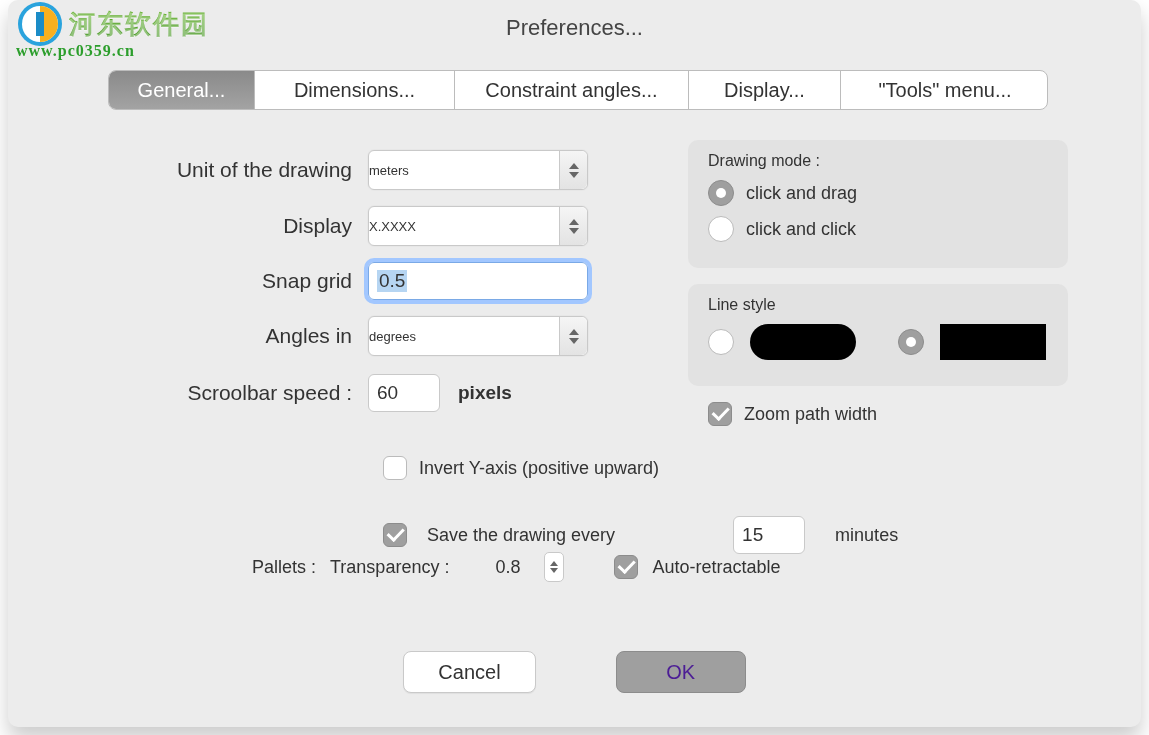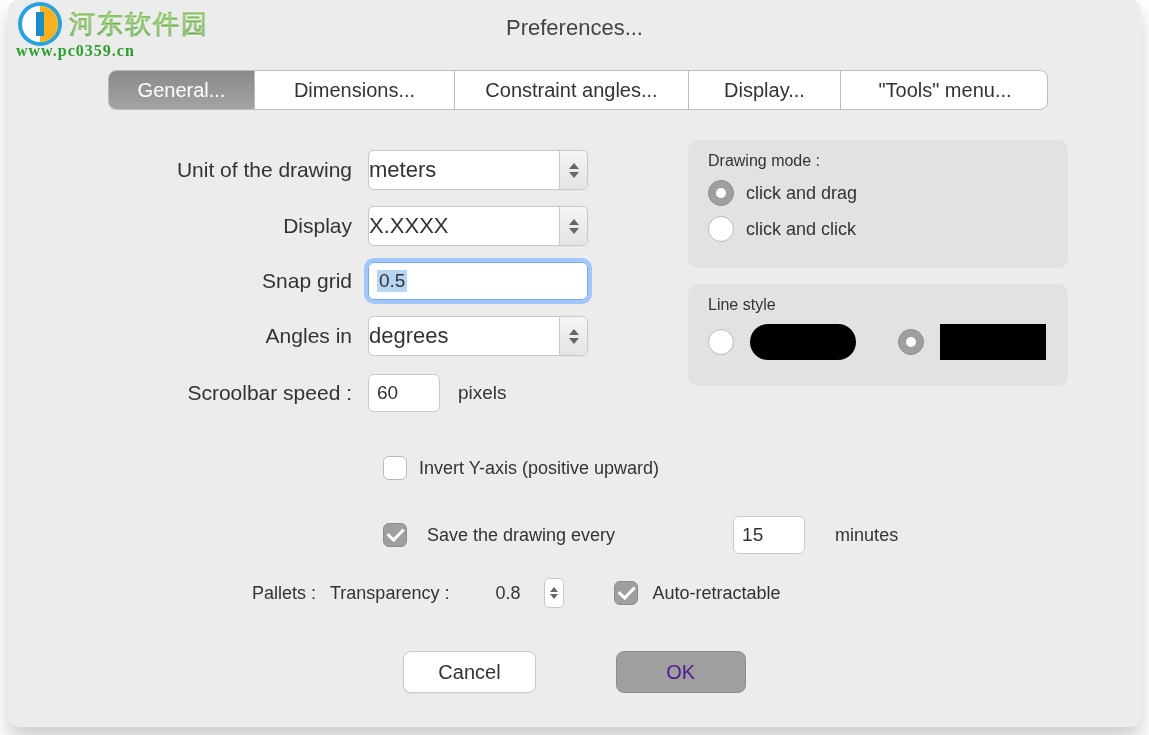--- a/index.html
+++ b/index.html
@@ -36,21 +36,21 @@
     color:#fff;
   }
   .row { display:flex; align-items:center; margin-bottom:16px; }
   .label { width:360px; text-align:right; font-size:21px; padding-right:16px; }
   .combo {
     display:flex; align-items:center;
     height:40px; width:220px;
     background:#fff; border:1px solid #c9c9c9; border-radius:6px;
     box-shadow: 0 0 0 1px rgba(0,0,0,0.02);
   }
-  .combo-text { flex:1; padding:0 0; font-size:22px; }
+  .combo-text { flex:1; padding:0 0; font-size:13px; }
   .combo-stepper {
     width:28px; height:100%; background:linear-gradient(#f5f5f5,#e3e3e3);
     border-left:1px solid #c9c9c9; border-top-right-radius:6px; border-bottom-right-radius:6px;
     display:flex; flex-direction:column; align-items:center; justify-content:center;
   }
   .tri-up { width:0;height:0;border-left:5px solid transparent;border-right:5px solid transparent;border-bottom:6px solid #666; margin-bottom:3px;}
   .tri-dn { width:0;height:0;border-left:5px solid transparent;border-right:5px solid transparent;border-top:6px solid #666;}
   .textbox {
     height:38px; background:#fff; border:1px solid #c9c9c9; border-radius:6px;
     padding:0 8px; font-size:19px; display:flex; align-items:center;
@@ -188,21 +188,21 @@
             <div class="tri-dn"></div>
           </div>
       </div>
     </div>
 
     <div class="row" style="margin-top:18px;">
       <div class="label">Scroolbar speed :</div>
       <div class="textbox" style="width:72px">
         <span>60</span>
       </div>
-      <div style="margin-left:18px;font-size:19px;">pixels</div>
+      <div style="margin-left:18px;font-size:19px;font-weight:bold;">pixels</div>
     </div>
   </div>
 
   <div class="right-box">
     <div class="group">
       <div class="group-title">Drawing mode :</div>
       <div class="radio-row">
         <div class="radio selected"></div>
         <span>click and drag</span>
       </div>
@@ -217,37 +217,41 @@
       <div class="radio-row" style="gap:16px;">
         <div class="radio"></div>
         <div class="swatch-round"></div>
         <div style="width:10px"></div>
         <div class="radio selected"></div>
         <div class="swatch-rect"></div>
       </div>
     </div>
   </div>
 
+  <div class="zoom-row">
+    <div class="checkbox checked"></div>
+    <span>Zoom path width</span>
+  </div>
 
   <div style="position:absolute; top:456px; left:375px; display:flex; align-items:center; gap:12px;">
     <div class="checkbox"></div>
     <span>Invert Y-axis (positive upward)</span>
   </div>
 
   <div style="position:absolute; top:516px; left:375px; display:flex; align-items:center; gap:20px;">
     <div class="checkbox checked"></div>
     <span>Save the drawing every</span>
     <div style="width:78px"></div>
     <div class="textbox" style="width:72px">
       <span>15</span>
     </div>
     <span style="margin-left:10px">minutes</span>
   </div>
 
-  <div style="position:absolute; top:578px; left:244px; display:flex; align-items:center; gap:14px;">
+  <div style="position:absolute; top:552px; left:244px; display:flex; align-items:center; gap:14px;">
     <span>Pallets :</span>
     <span>Transparency :</span>
     <span style="margin-left:32px">0.8</span>
     <div class="stepper-sm">
       <div class="tri-up"></div>
         <div class="tri-dn"></div>
     </div>
     <div style="width:22px"></div>
     <div class="checkbox checked"></div>
     <span>Auto-retractable</span>

